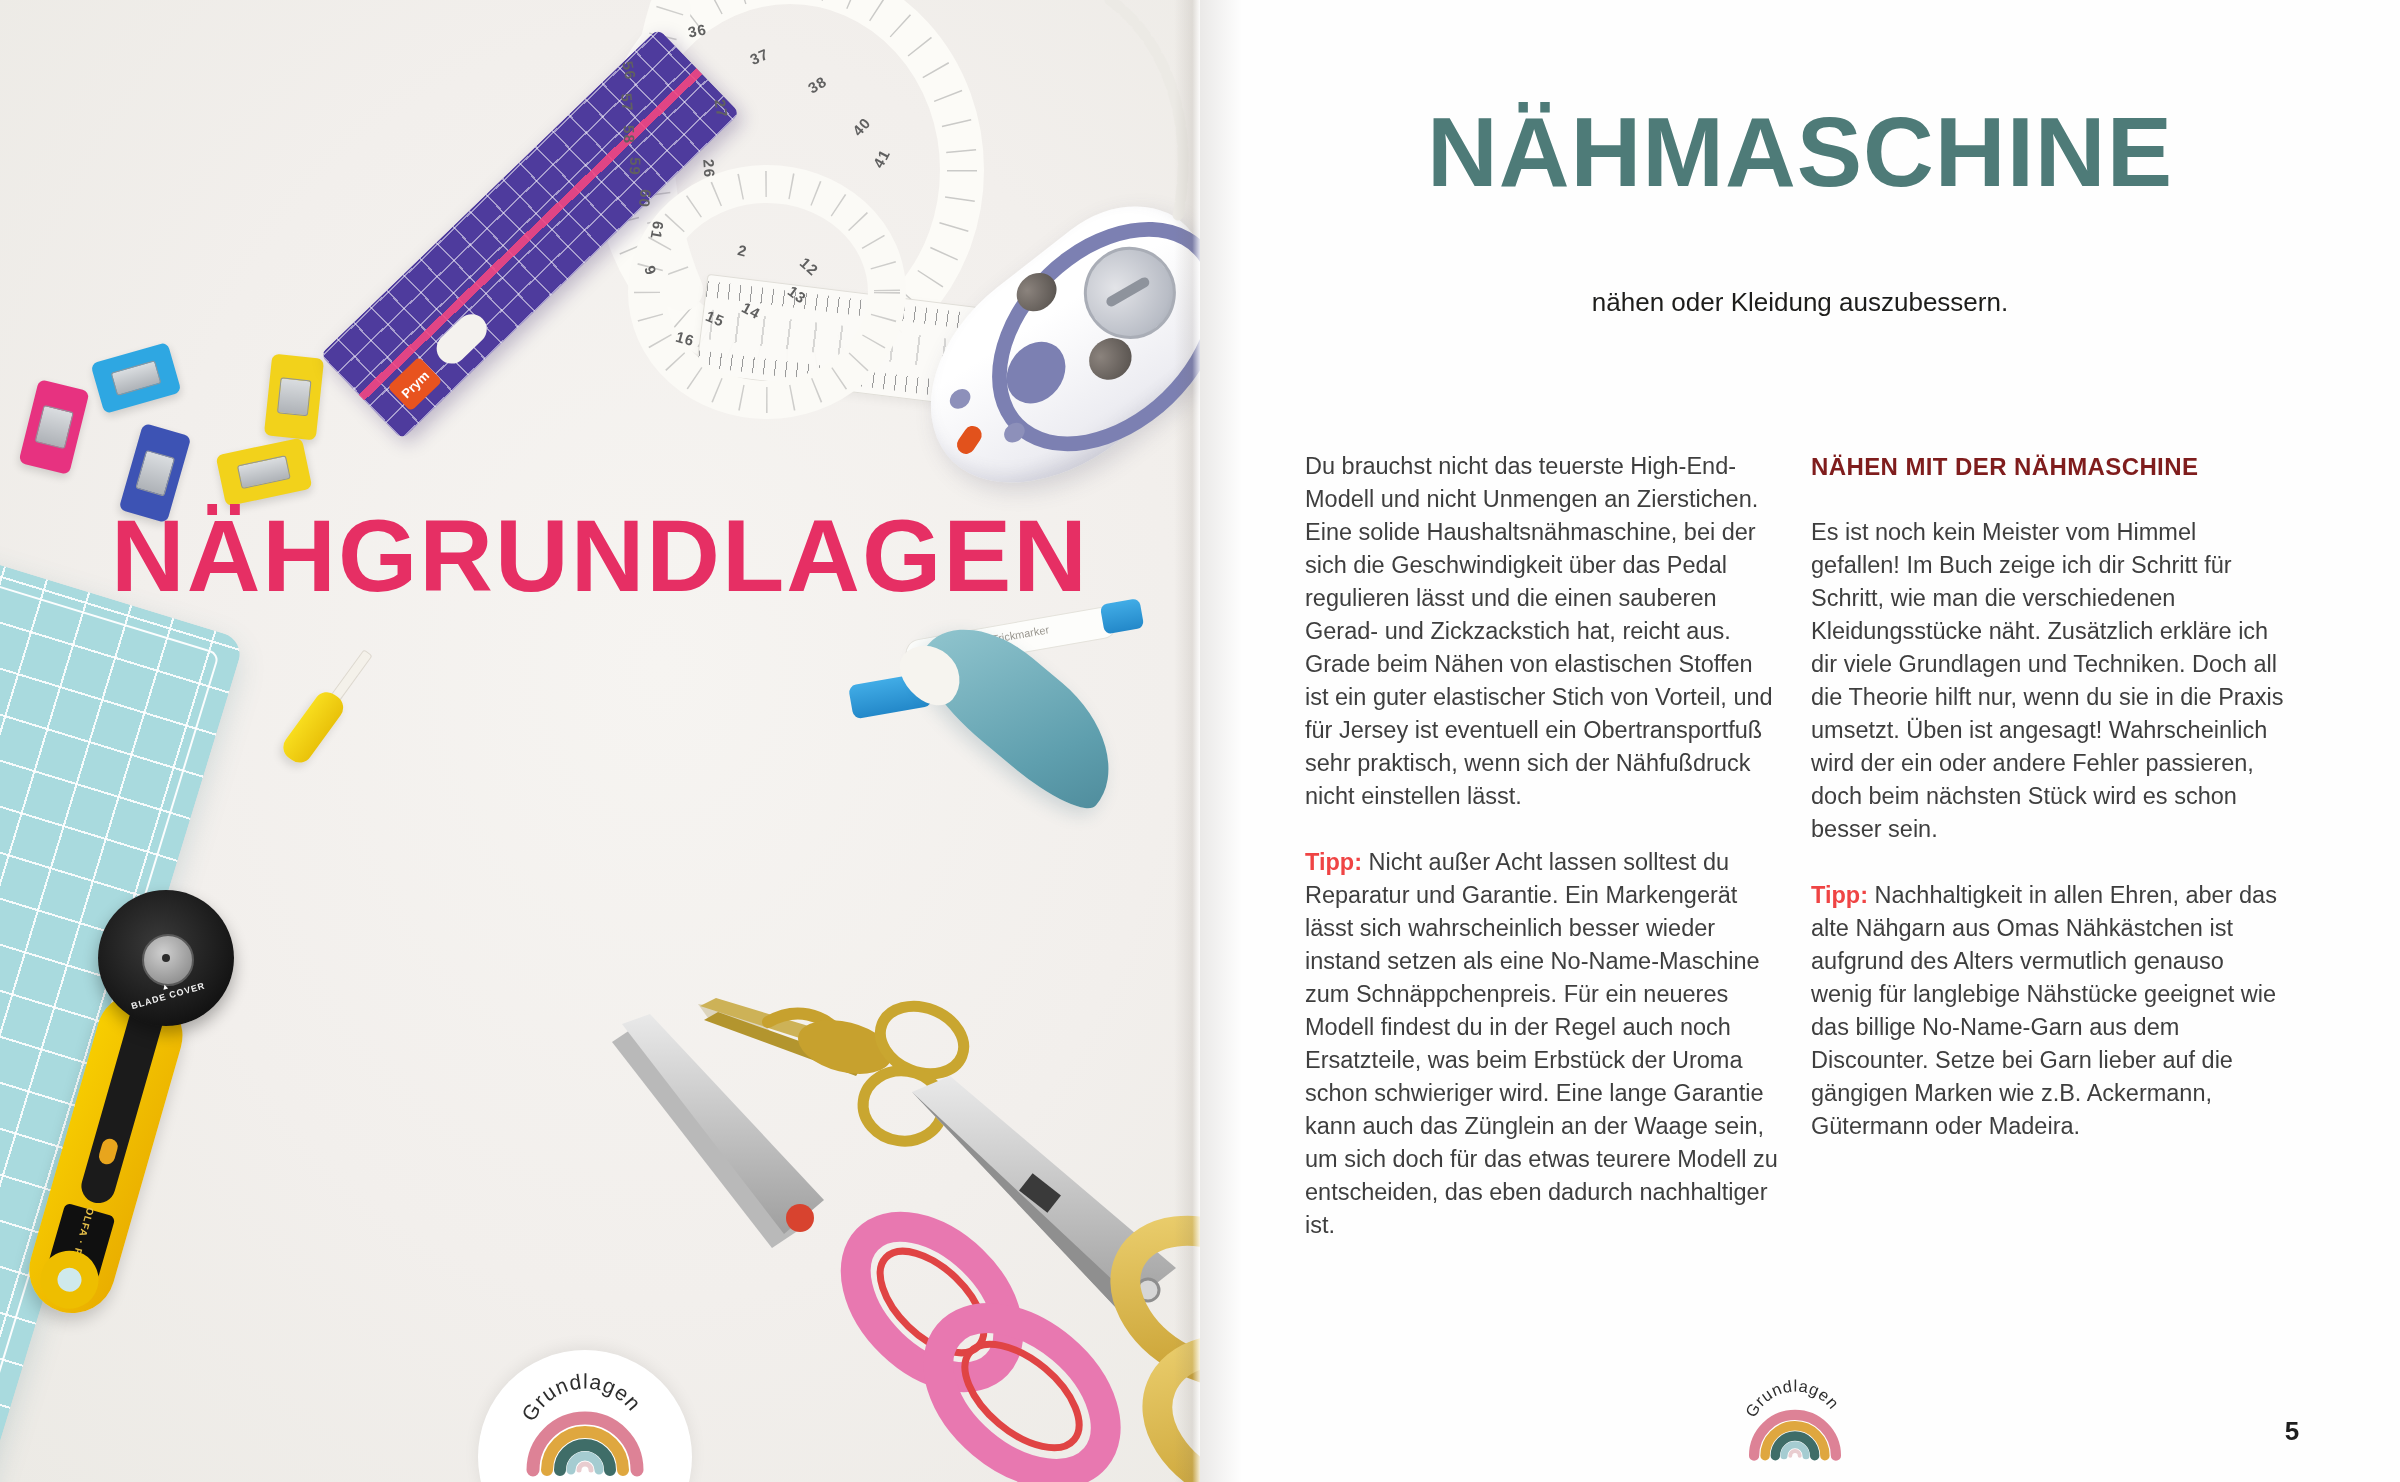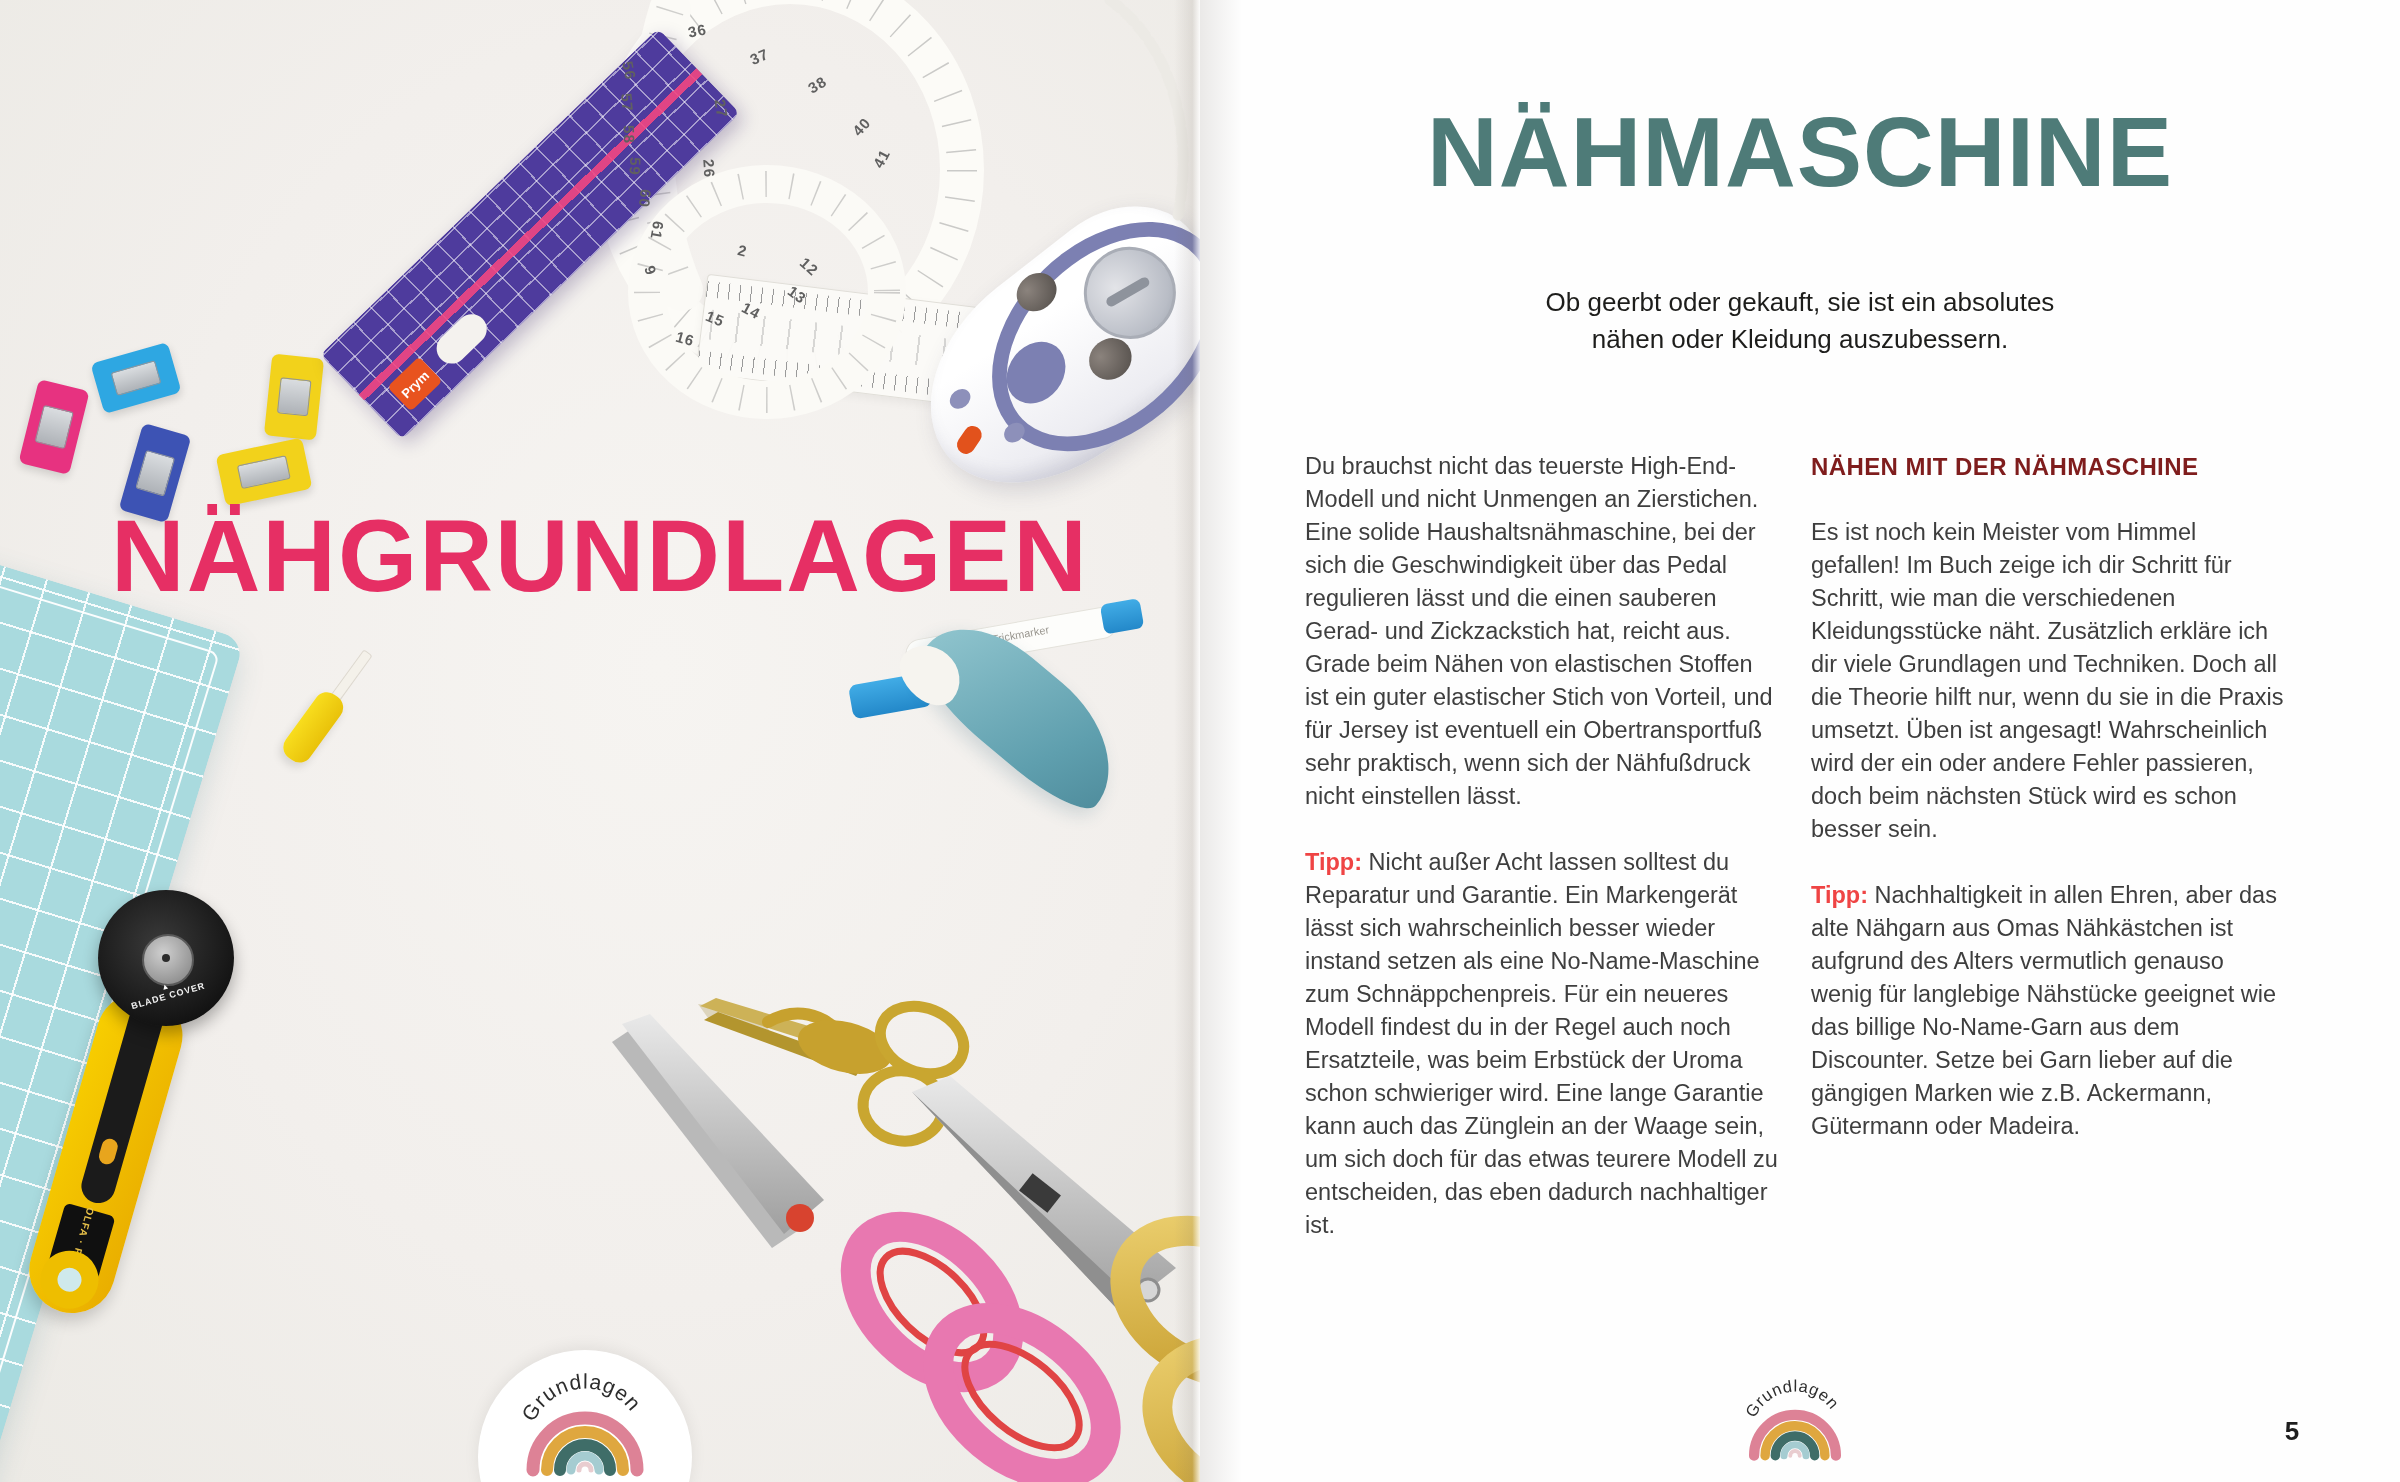--- a/index.html
+++ b/index.html
@@ -334,21 +334,20 @@
         <path d="M -6,0 A 6 6 0 0 1 6,0" fill="none" stroke="#e9cdd0" stroke-width="5" stroke-linecap="round"></path>
       </g>
     </svg>
   </div>
 
   <div class="page page-right">
 
     <div class="right-title">NÄHMASCHINE</div>
 
     <div class="subtitle">
-      <div>Ob geerbt oder gekauft, sie ist ein absolutes</div>
       <div>nähen oder Kleidung auszubessern.</div>
     </div>
 
     <div class="columns">
       <div class="col">
         <p>Du brauchst nicht das teuerste High-End-Modell und nicht Unmengen an Zierstichen. Eine solide Haushaltsnähmaschine, bei der sich die Geschwindigkeit über das Pedal regulieren lässt und die einen sauberen Gerad- und Zickzackstich hat, reicht aus. Grade beim Nähen von elastischen Stoffen ist ein guter elastischer Stich von Vorteil, und für Jersey ist eventuell ein Obertransportfuß sehr praktisch, wenn sich der Nähfußdruck nicht einstellen lässt.</p>
         <p><span class="tip-label">Tipp:</span><span> Nicht außer Acht lassen solltest du Reparatur und Garantie. Ein Markengerät lässt sich wahrscheinlich besser wieder instand setzen als eine No-Name-Maschine zum Schnäppchenpreis. Für ein neueres Modell findest du in der Regel auch noch Ersatzteile, was beim Erbstück der Uroma schon schwieriger wird. Eine lange Garantie kann auch das Zünglein an der Waage sein, um sich doch für das etwas teurere Modell zu entscheiden, das eben dadurch nachhaltiger ist.</span></p>
       </div>
       <div class="col">
         <p class="col-heading">NÄHEN MIT DER NÄHMASCHINE</p>

